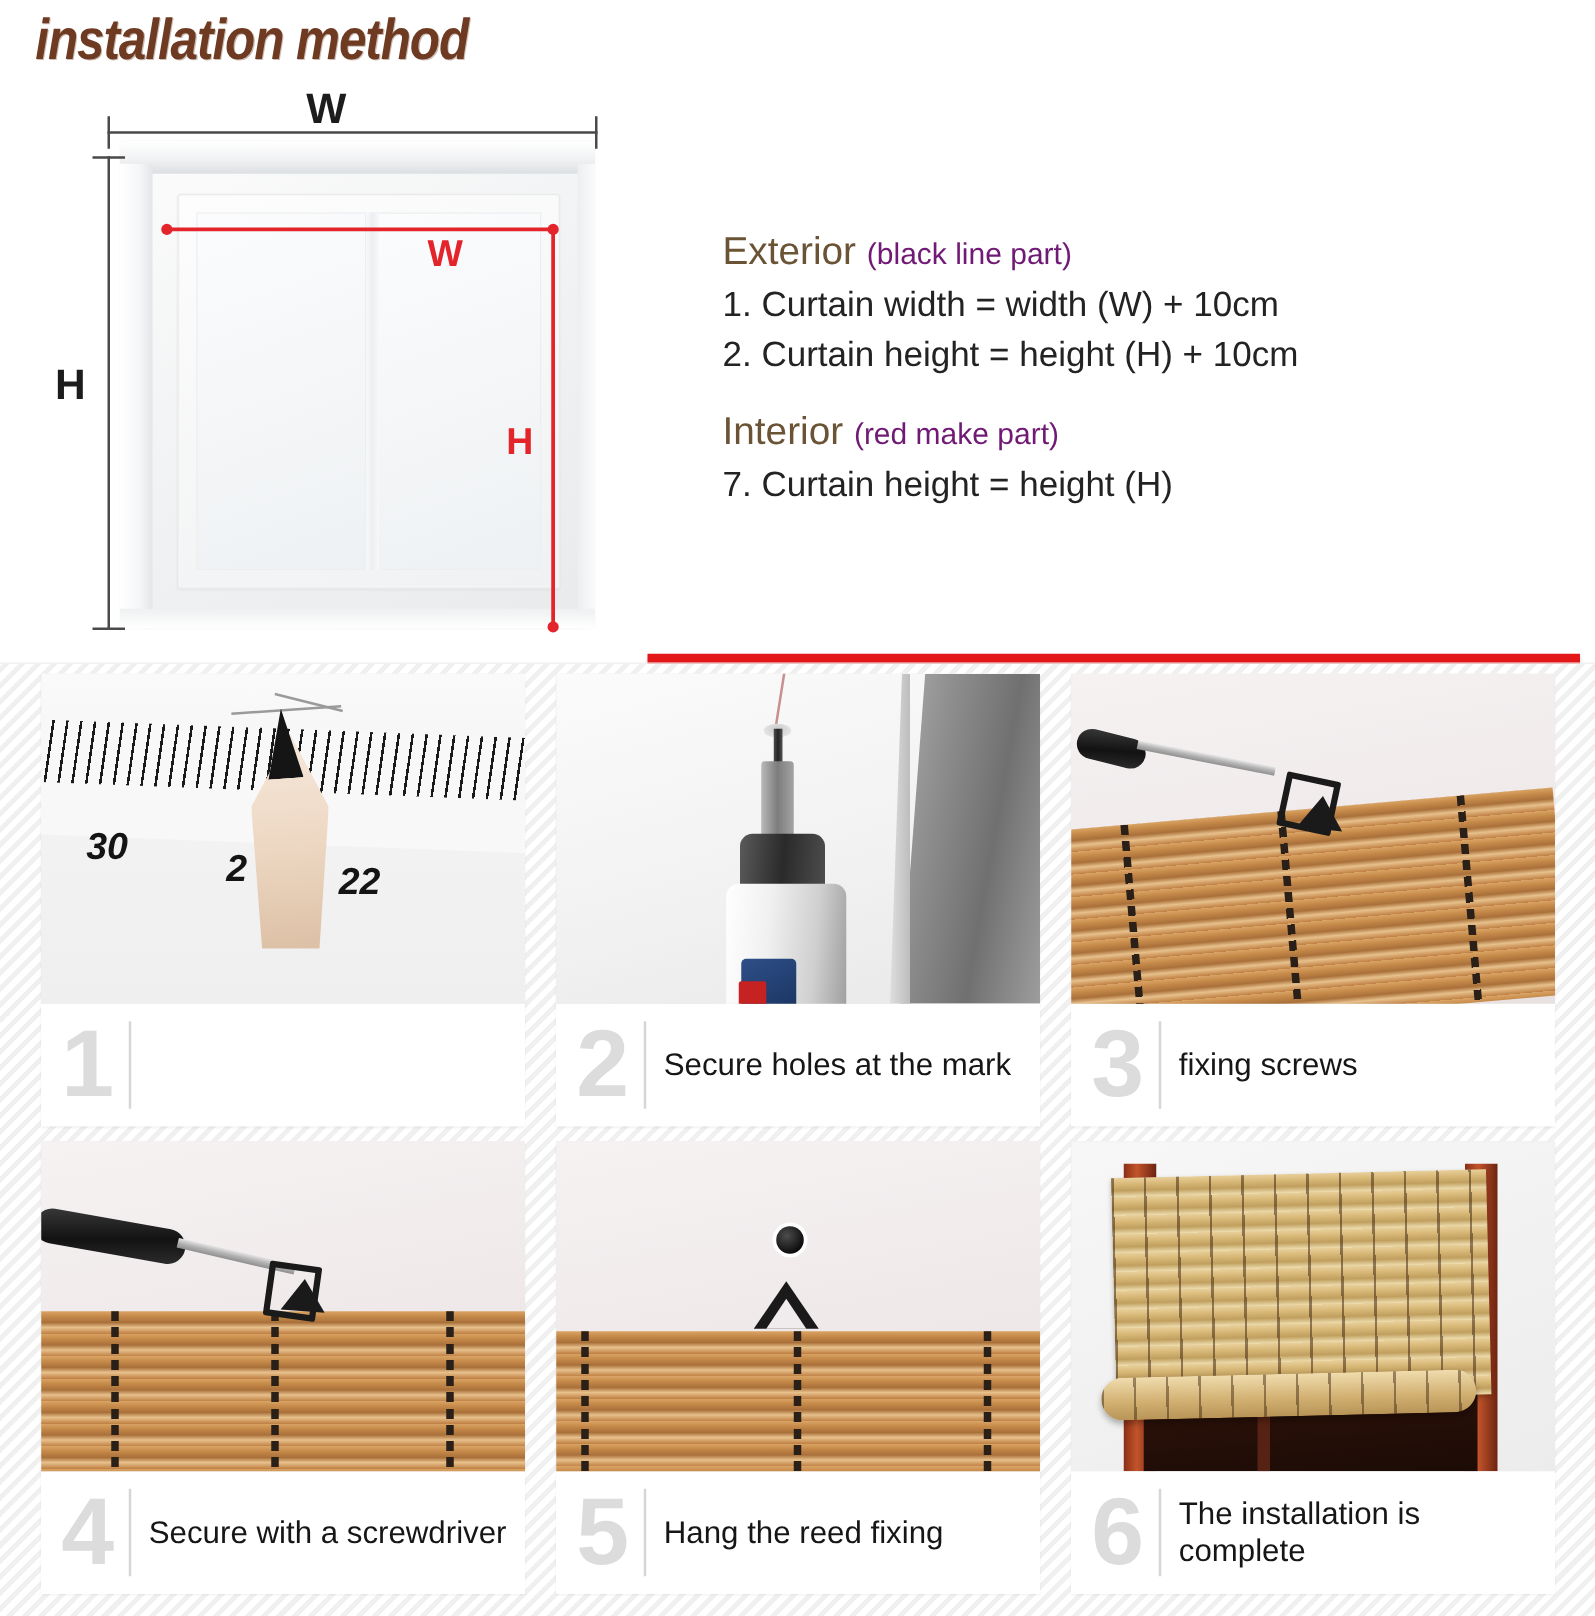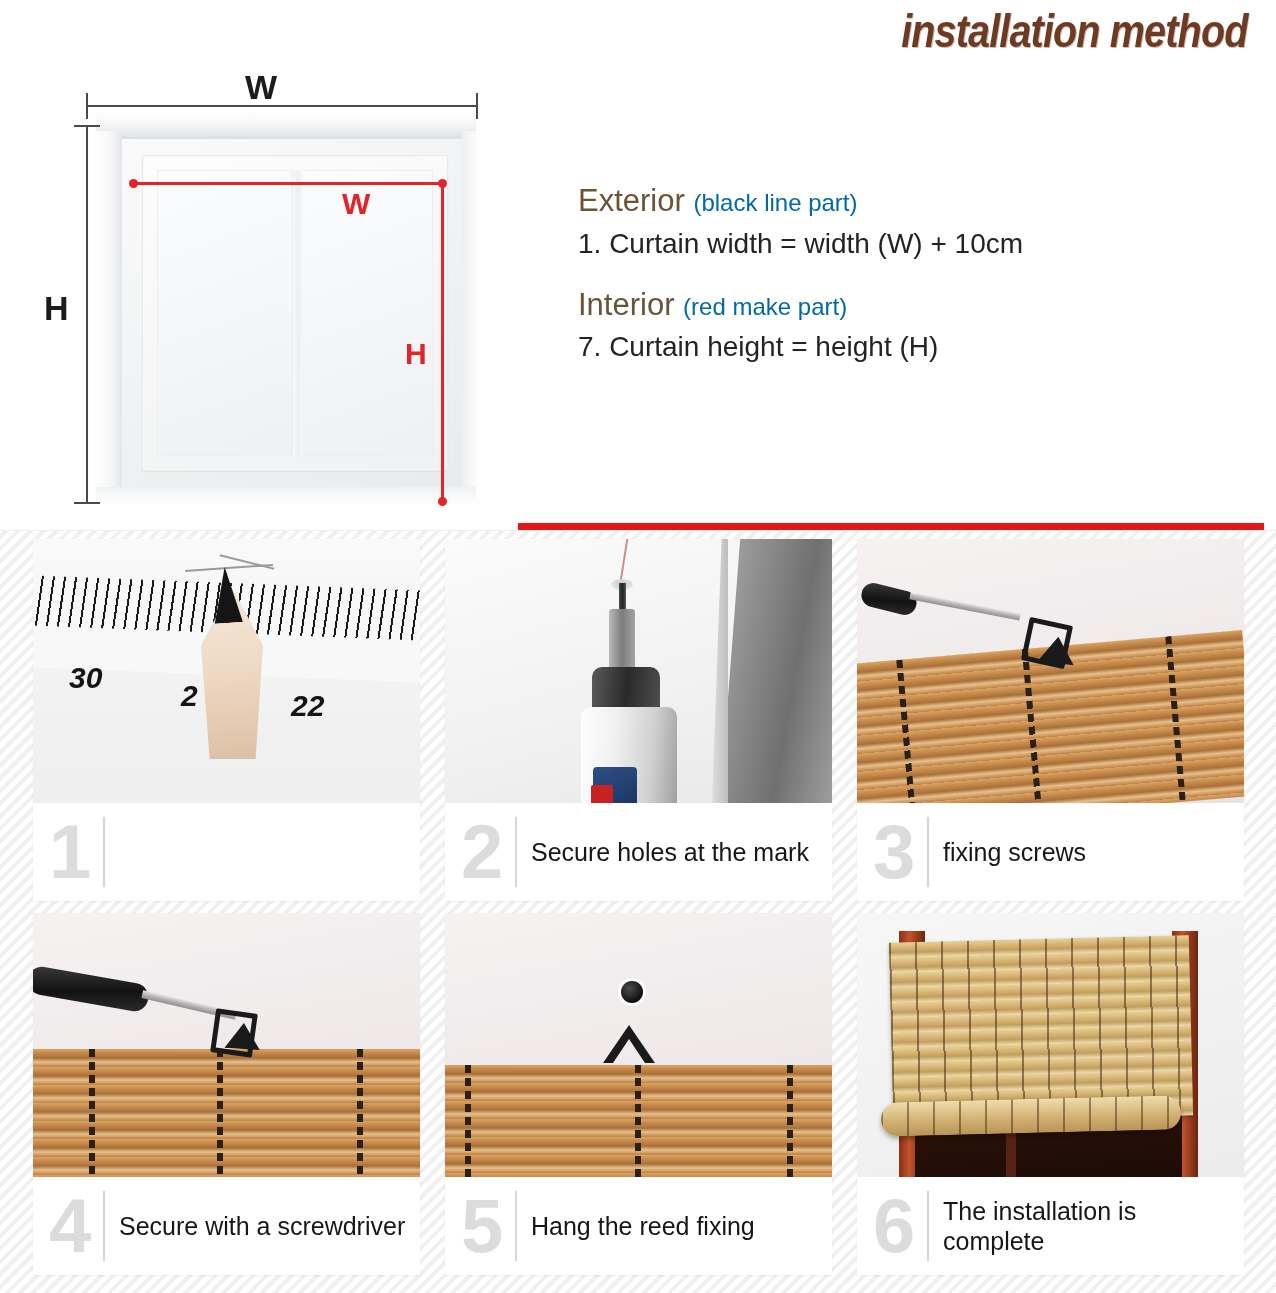--- a/index.html
+++ b/index.html
@@ -14,21 +14,21 @@
     position: relative;
     overflow: hidden;
   }
 
   
   .header {
     height: 62px;
     background: #ffffff;
     display: flex;
     align-items: center;
-    justify-content: flex-end;
+    justify-content: flex-start;
   }
   .header-title {
     font-family: "Liberation Sans", sans-serif;
     font-size: 46px;
     font-weight: bold;
     font-style: italic;
     letter-spacing: -1px;
     color: #6e3b22;
     transform: scaleX(0.86);
     text-shadow: 1px 1px 0 rgba(110,59,34,0.35);
@@ -226,21 +226,21 @@
   }
   .tb-heading {
     font-size: 31px;
     color: #6b5436;
     line-height: 1.34;
     margin-bottom: 2px;
     white-space: nowrap;
   }
   .tb-heading .sub {
     font-size: 24px;
-    color: #0369a1;
+    color: #701a75;
   }
   .tb-line {
     font-size: 28px;
     color: #232323;
     line-height: 1.44;
     white-space: nowrap;
   }
   .tb-gap { height: 20px; }
 
   .note-banner {
@@ -649,20 +649,21 @@
     <div class="red-w-label">W</div>
     <div class="red-h-label">H</div>
   </div>
 
   <div class="textblock">
     <div class="tb-heading">
       <span>Exterior</span>
       <span class="sub">(black line part)</span>
     </div>
     <div class="tb-line">1. Curtain width = width (W) + 10cm</div>
+    <div class="tb-line">2. Curtain height = height (H) + 10cm</div>
 
     <div class="tb-gap"></div>
 
     <div class="tb-heading">
       <span>Interior</span>
       <span class="sub">(red make part)</span>
     </div>
     <div class="tb-line">7. Curtain height = height (H)</div>
   </div>
 
@@ -675,21 +676,21 @@
   <div class="steps-grid">
 
     <div class="card">
       <div class="card-photo">
         <div class="scene-ruler">
           <div class="ruler-band">
             <div class="ruler-ticks"></div>
           </div>
           <div class="ruler-num" style="left:36px; top:122px;">30</div>
           <div class="ruler-num" style="left:148px; top:140px;">2</div>
-          <div class="ruler-num" style="left:258px; top:150px;">22</div>
+          <div class="ruler-num" style="left:238px; top:150px;">22</div>
           <div class="pencil-wire"></div>
           <div class="pencil-wire2"></div>
           <div class="pencil"></div>
           <div class="pencil-lead"></div>
         </div>
       </div>
       <div class="card-caption">
         <div class="step-num">1</div>
         <div class="step-divider"></div>
       </div>

